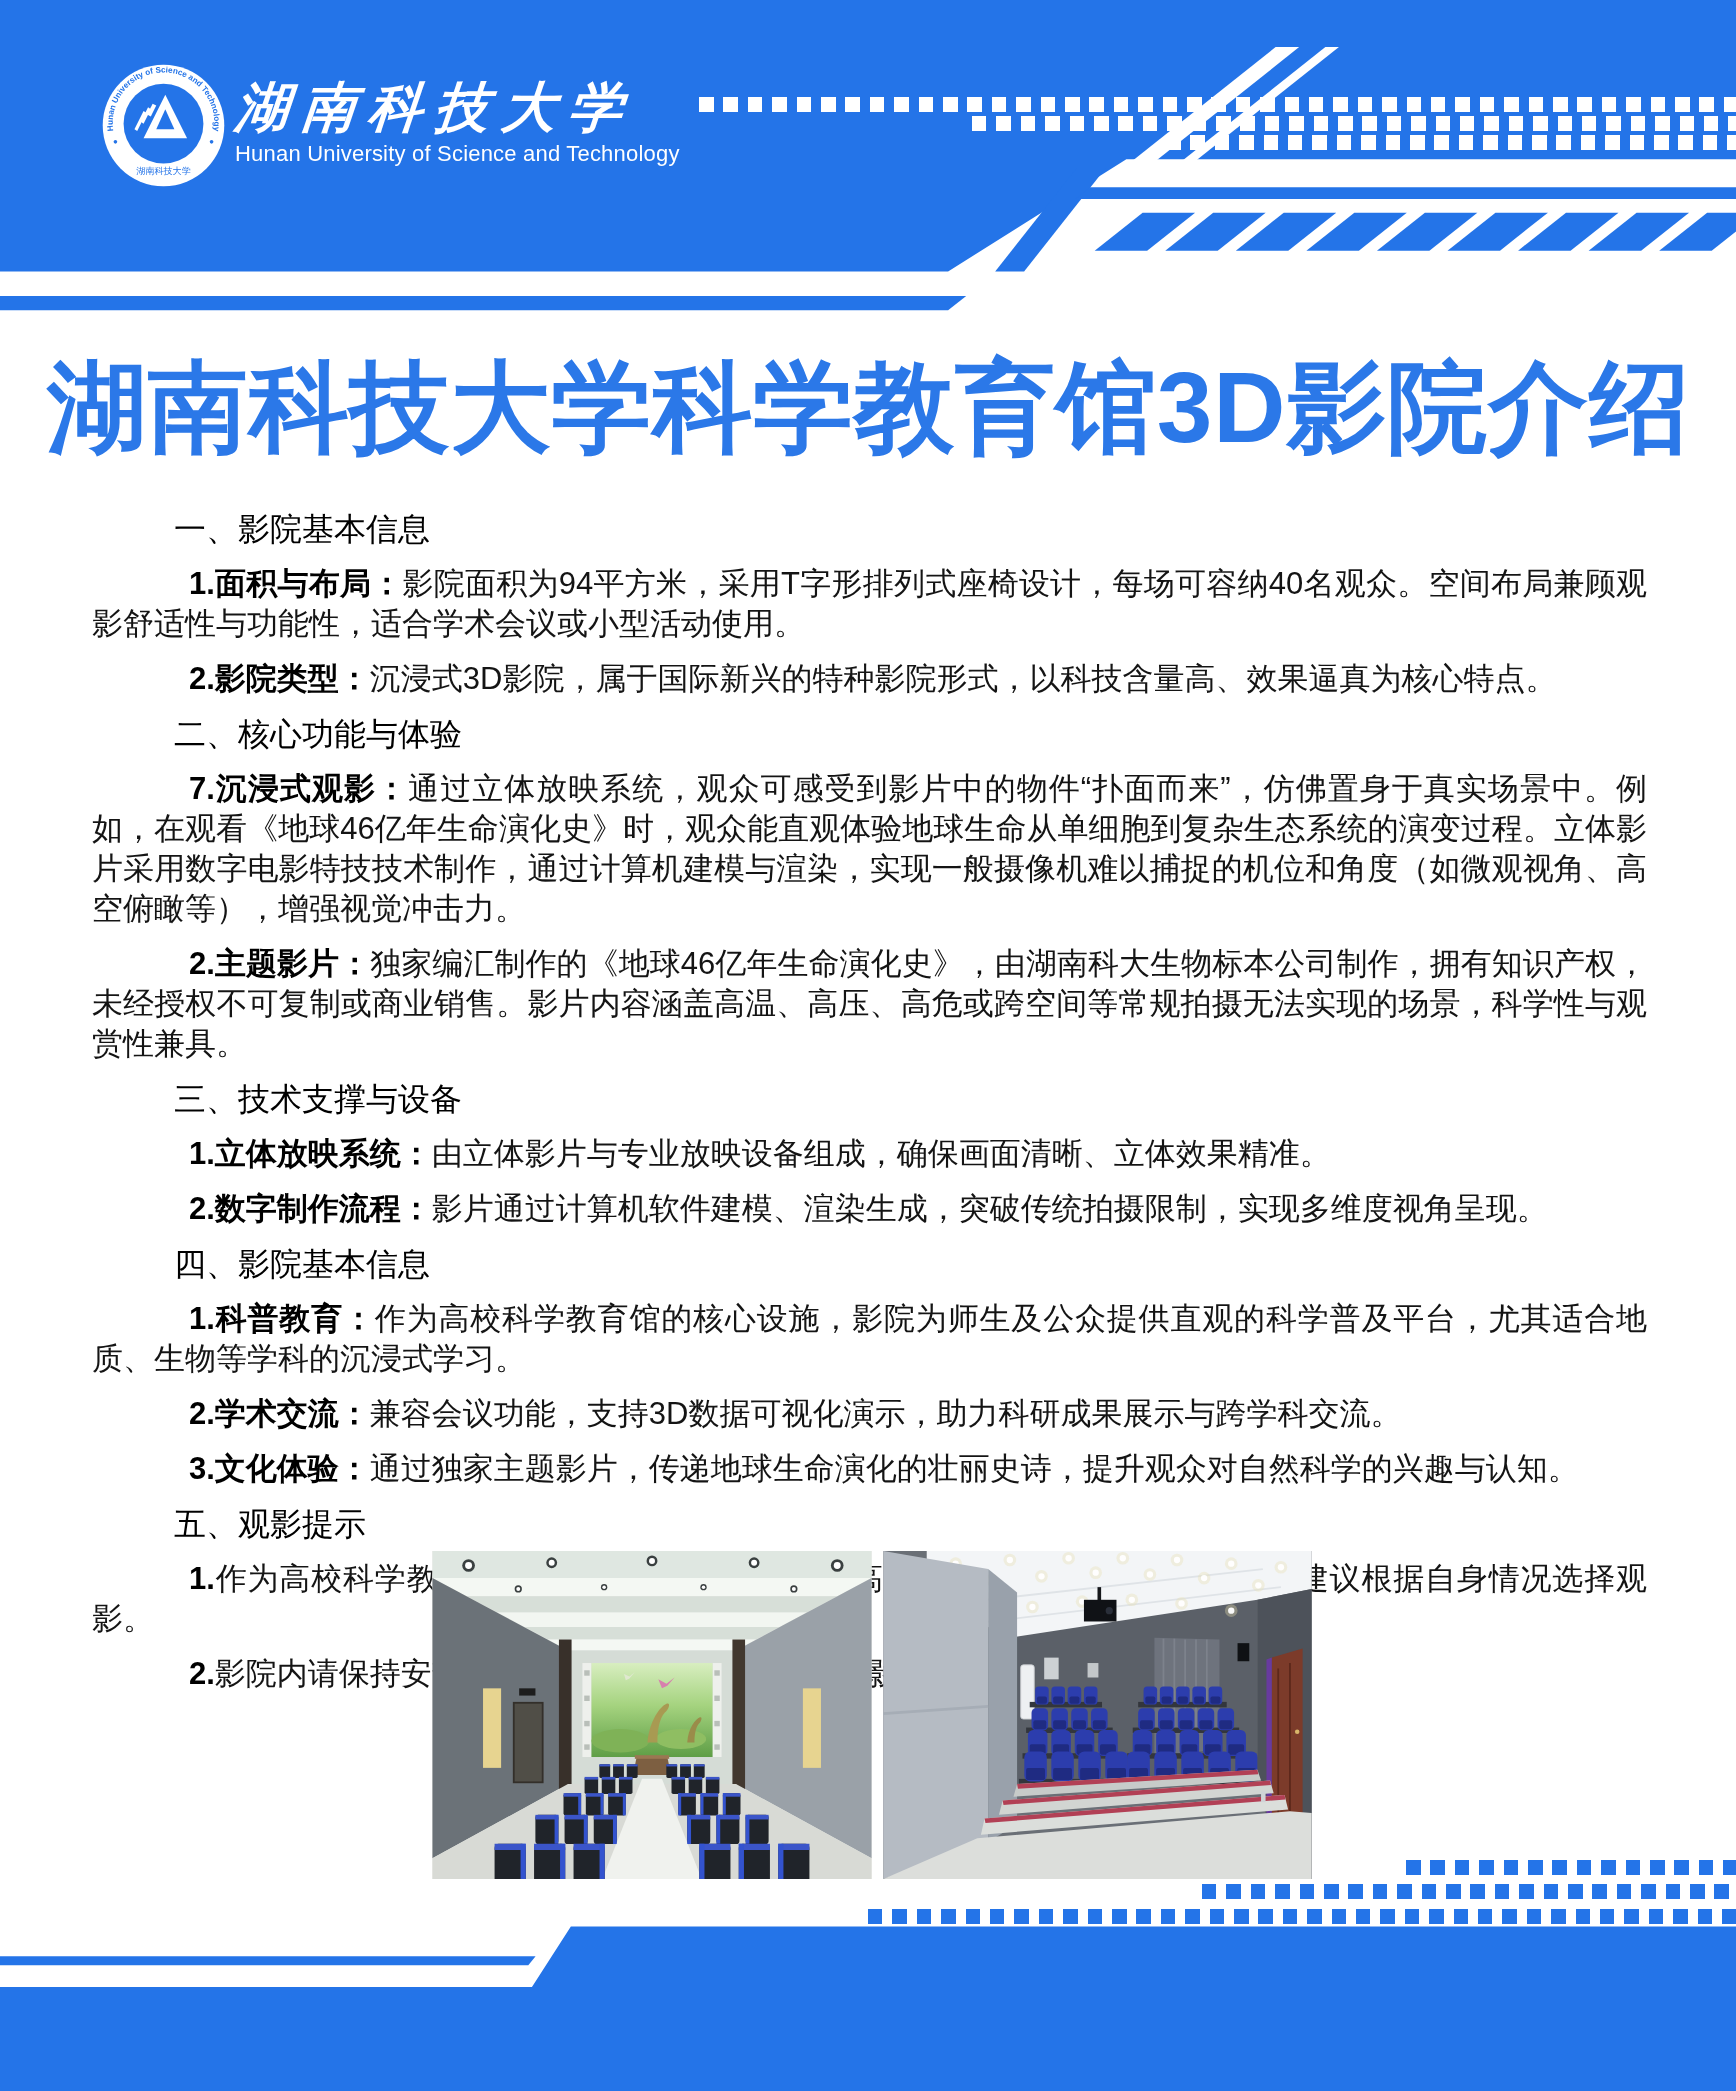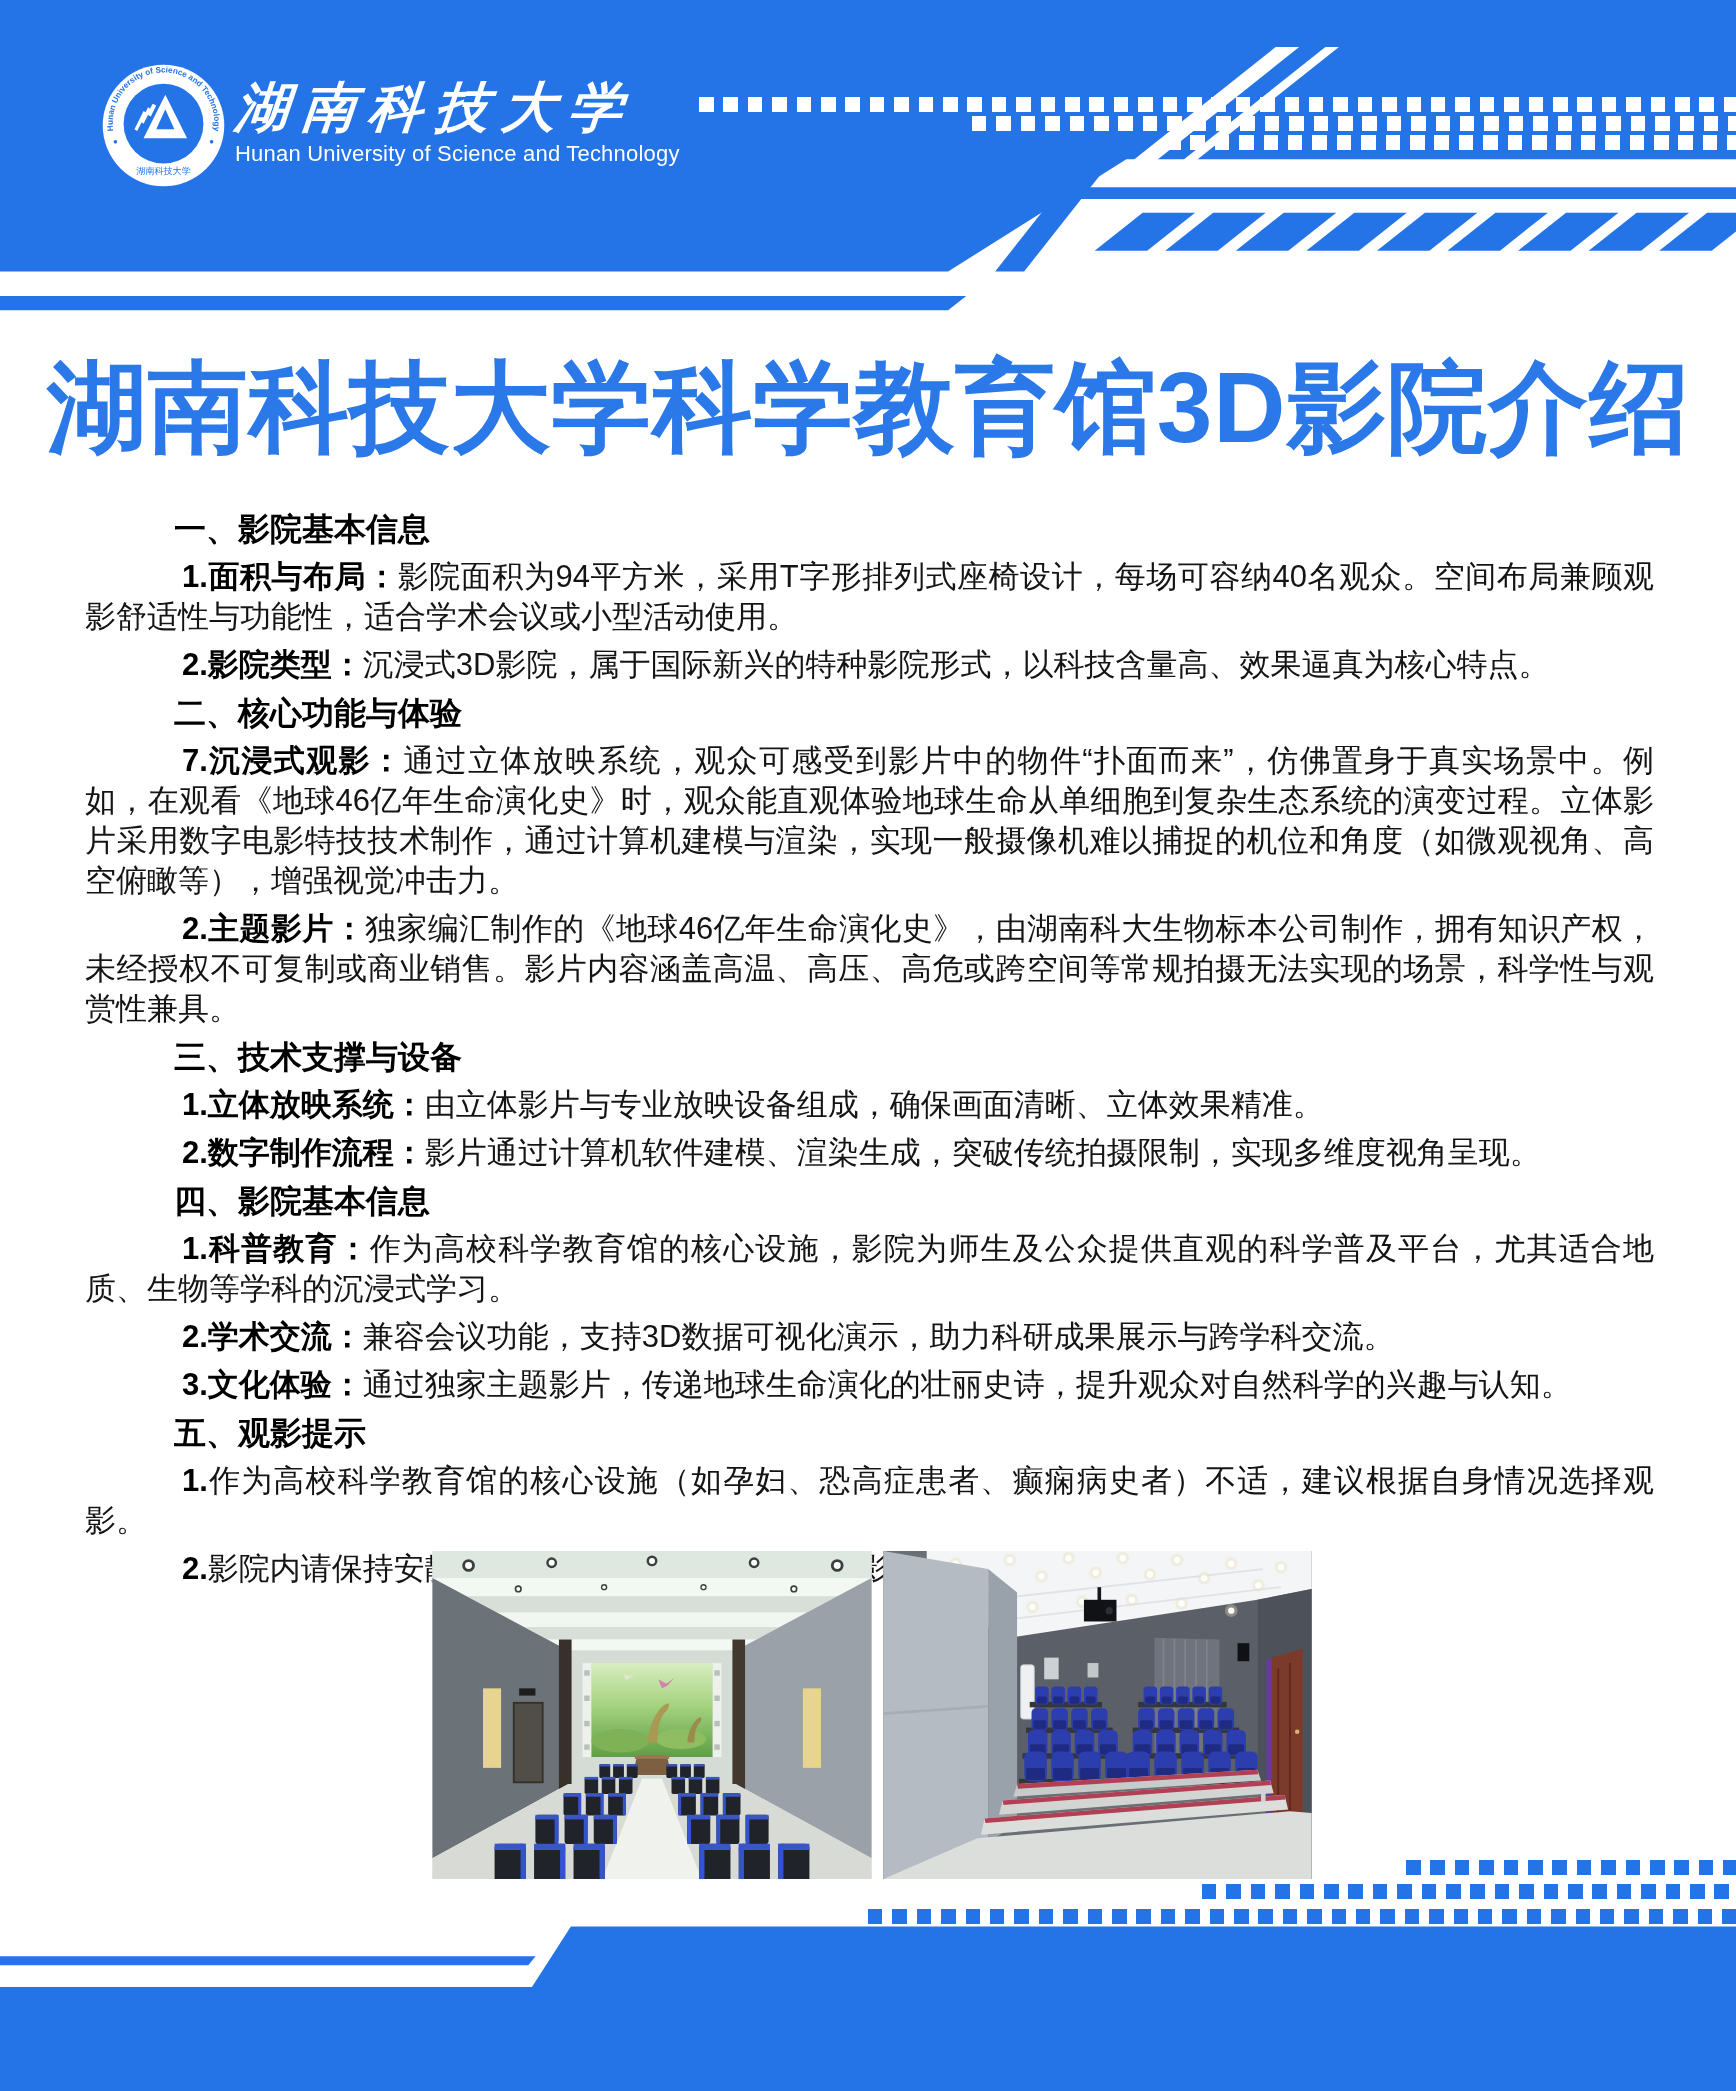--- a/index.html
+++ b/index.html
@@ -23,22 +23,22 @@
   #dots2{left:1202px;top:1884px;width:535px;}
   #dots3{left:868px;top:1909px;width:869px;}
   .badge{position:absolute;left:100px;top:62px;}
   .uni-zh{position:absolute;left:235px;top:72px;color:#fff;font-size:54px;font-weight:bold;
           letter-spacing:12.7px;font-style:italic;transform:skewX(-5deg);white-space:nowrap;}
   .uni-en{position:absolute;left:235px;top:141px;color:#fff;font-size:22px;letter-spacing:0.2px;white-space:nowrap;}
   .title{position:absolute;left:0;top:342px;width:100%;text-align:center;font-size:100px;
          font-weight:900;color:var(--title-blue);letter-spacing:0.9px;margin:0;white-space:nowrap;}
   .body-text{position:absolute;left:77px;top:509px;width:1585px;font-size:31px;line-height:40px;
              color:var(--text-dark);text-align:justify;}
-  .sec{font-size:32px;font-weight:bold;color:#000;padding-left:97px;margin:0;line-height:40px;}
-  .item{margin:8px;text-indent:97px;}
+  .sec{font-size:32px;font-weight:normal;color:#000;padding-left:97px;margin:0;line-height:40px;}
+  .item{margin:15px;text-indent:97px;}
   .item b{color:#000;}
   .photo{position:absolute;top:1551px;line-height:0;}
   #photo1{left:432px;}
   #photo2{left:883px;}
 </style>
 </head>
 <body>
 
 <div class="page">
 

